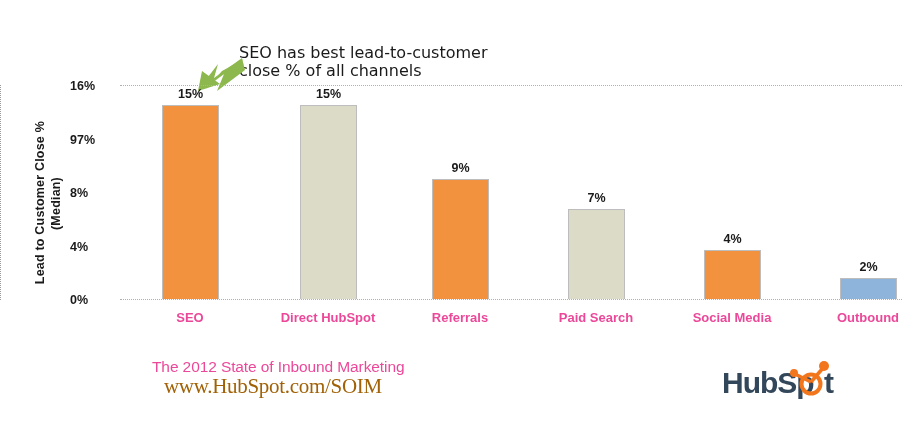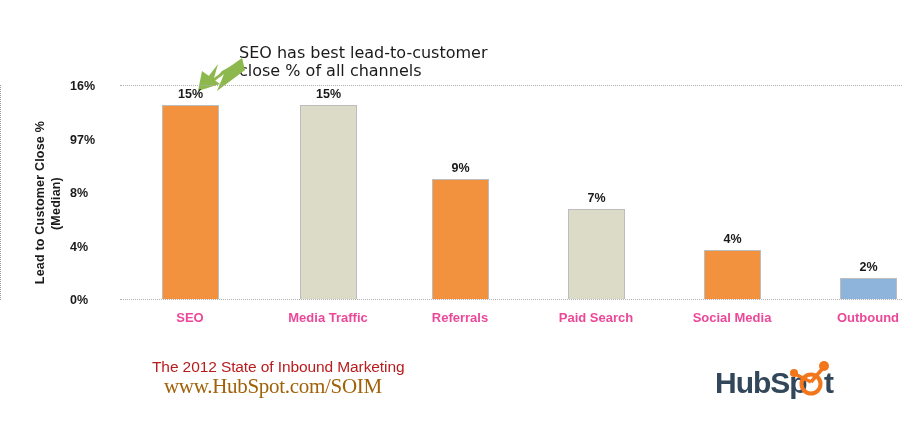--- a/index.html
+++ b/index.html
@@ -131,21 +131,21 @@
     font-size: 13px;
     font-weight: bold;
     color: #ec4899;
   }
 
   
   #footer-source {
     position: absolute;
     left: 152px; top: 358px;
     font-size: 15.5px;
-    color: #b91c1c;
+    color: #ec4899;
     font-family: "Liberation Sans", sans-serif;
     letter-spacing: -0.1px;
   }
   #footer-url {
     position: absolute;
     left: 164px; top: 374px;
     font-size: 21px;
     color: #a16207;
     font-family: Liberation Serif, serif;
     letter-spacing: -0.3px;
@@ -158,21 +158,21 @@
     width: 140px; height: 40px;
   }
   #logo-text-a, #logo-text-b {
     position: absolute;
     top: 2px;
     font-size: 30px;
     font-weight: bold;
     color: #33475b;
     letter-spacing: -1px;
   }
-  #logo-text-a { left: 9px; }
+  #logo-text-a { left: 16px; }
   #logo-text-b { left: 118px; }
   #logo-sprocket {
     position: absolute;
     left: 84px; top: -4px;
     width: 42px; height: 40px;
   }
 </style>
 </head>
 <body>
 
@@ -230,21 +230,21 @@
       <div class="bar-value" style="bottom: 25px;">2%</div>
       <div class="bar" style="height: 21px; background: rgb(143, 180, 220);"></div>
     </div>
   <div class="gridline" style="top: 160.5px; border-top: 1px dotted transparent;"></div>
       <div class="gridline" style="top: 107px; border-top: 1px dotted transparent;"></div>
       <div class="gridline" style="top: 53.5px; border-top: 1px dotted transparent;"></div>
     </div>
 
   <div id="x-axis-labels">
     <div class="cat-label" style="left:10px">SEO</div>
-    <div class="cat-label" style="left:148px">Media Traffic</div>
+    <div class="cat-label" style="left:148px">Direct HubSpot</div>
     <div class="cat-label" style="left:280px">Referrals</div>
     <div class="cat-label" style="left:416px">Paid Search</div>
     <div class="cat-label" style="left:552px">Social Media</div>
     <div class="cat-label" style="left:688px">Outbound</div>
   </div>
 
   <div id="footer-source">The 2012 State of Inbound Marketing</div>
   <div id="footer-url">www.HubSpot.com/SOIM</div>
 
   <div id="hubspot-logo">

